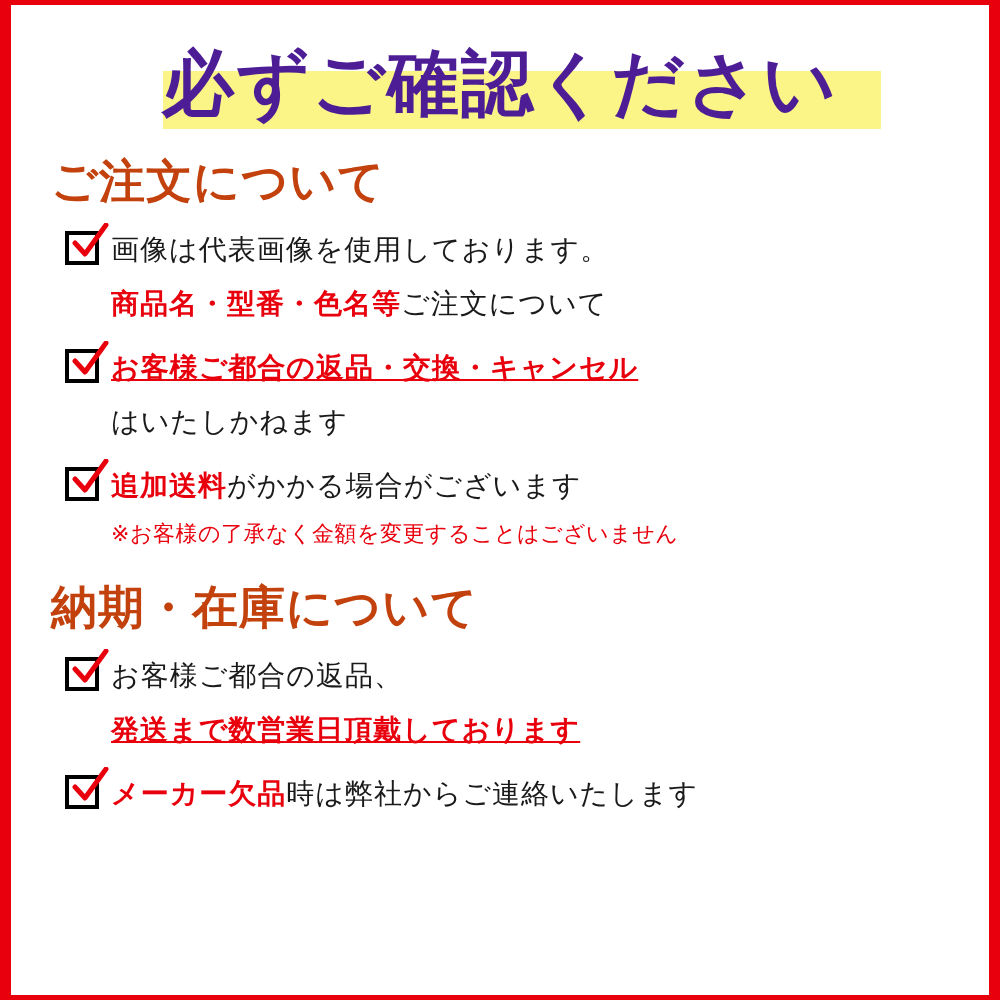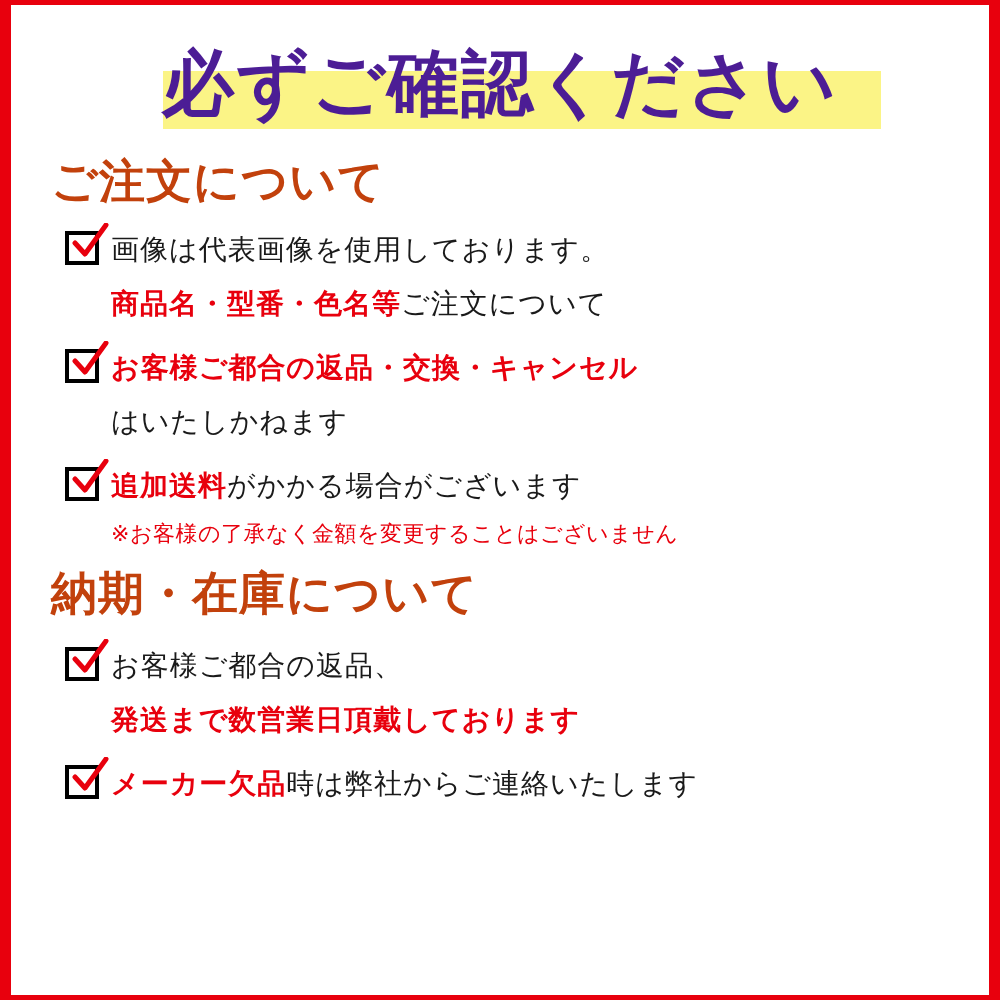--- a/index.html
+++ b/index.html
@@ -76,22 +76,21 @@
   
   .section-heading {
     font-size: 46px;
     line-height: 64px;
     font-weight: bold;
     color: #c2410c;
     letter-spacing: 1px;
     margin: 6px 0 2px 12px;
   }
   .section-heading.second {
-    margin-top: 12px;
-    font-family: Liberation Mono, monospace;
+    margin-top: 22px;
   }
 
   
   .item {
     display: flex;
     align-items: flex-start;
     margin: 10px 0 0 26px;
   }
   .check-icon {
     flex: 0 0 auto;
@@ -128,20 +127,21 @@
     white-space: nowrap;
   }
   .line .em {
     color: #e8000d;
     font-weight: bold;
     text-align: right;
   }
   .line.all-red {
     color: #e8000d;
     font-weight: bold;
+    text-decoration: underline;
   }
   .note {
     font-size: 22px;
     line-height: 38px;
     color: #e8000d;
     letter-spacing: 0.5px;
     white-space: nowrap;
     margin-top: 2px;
   }
 </style>

